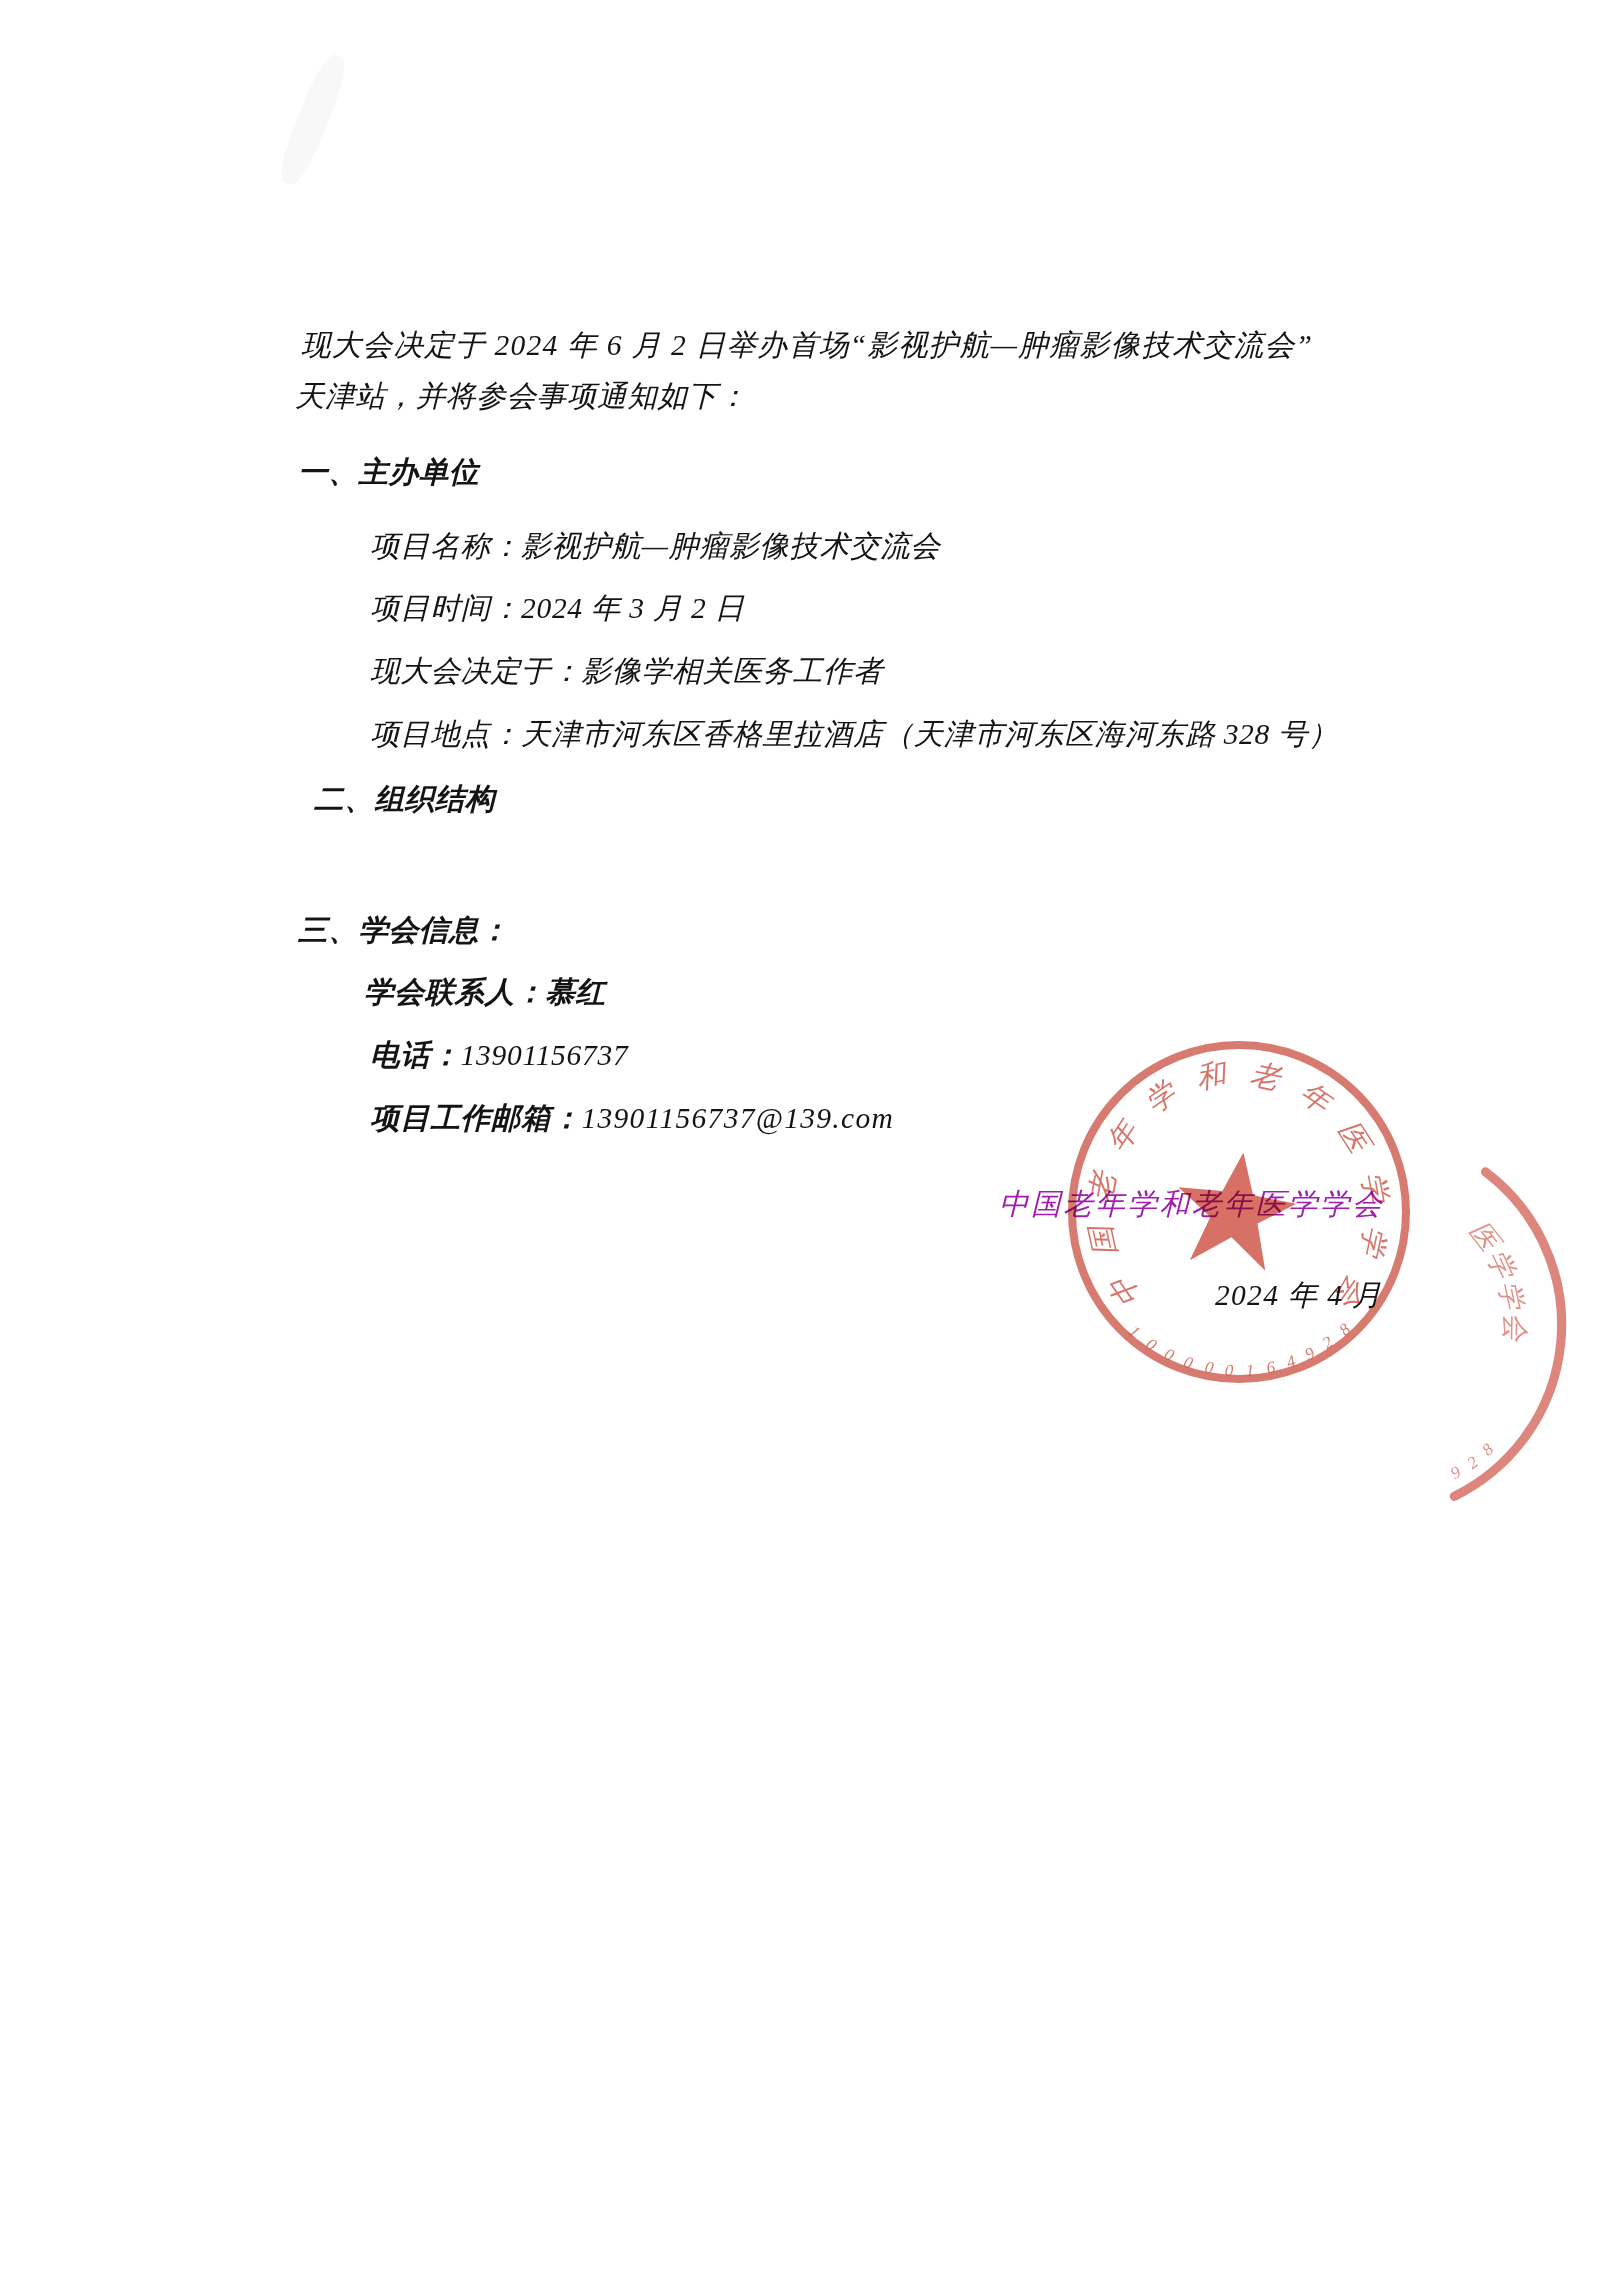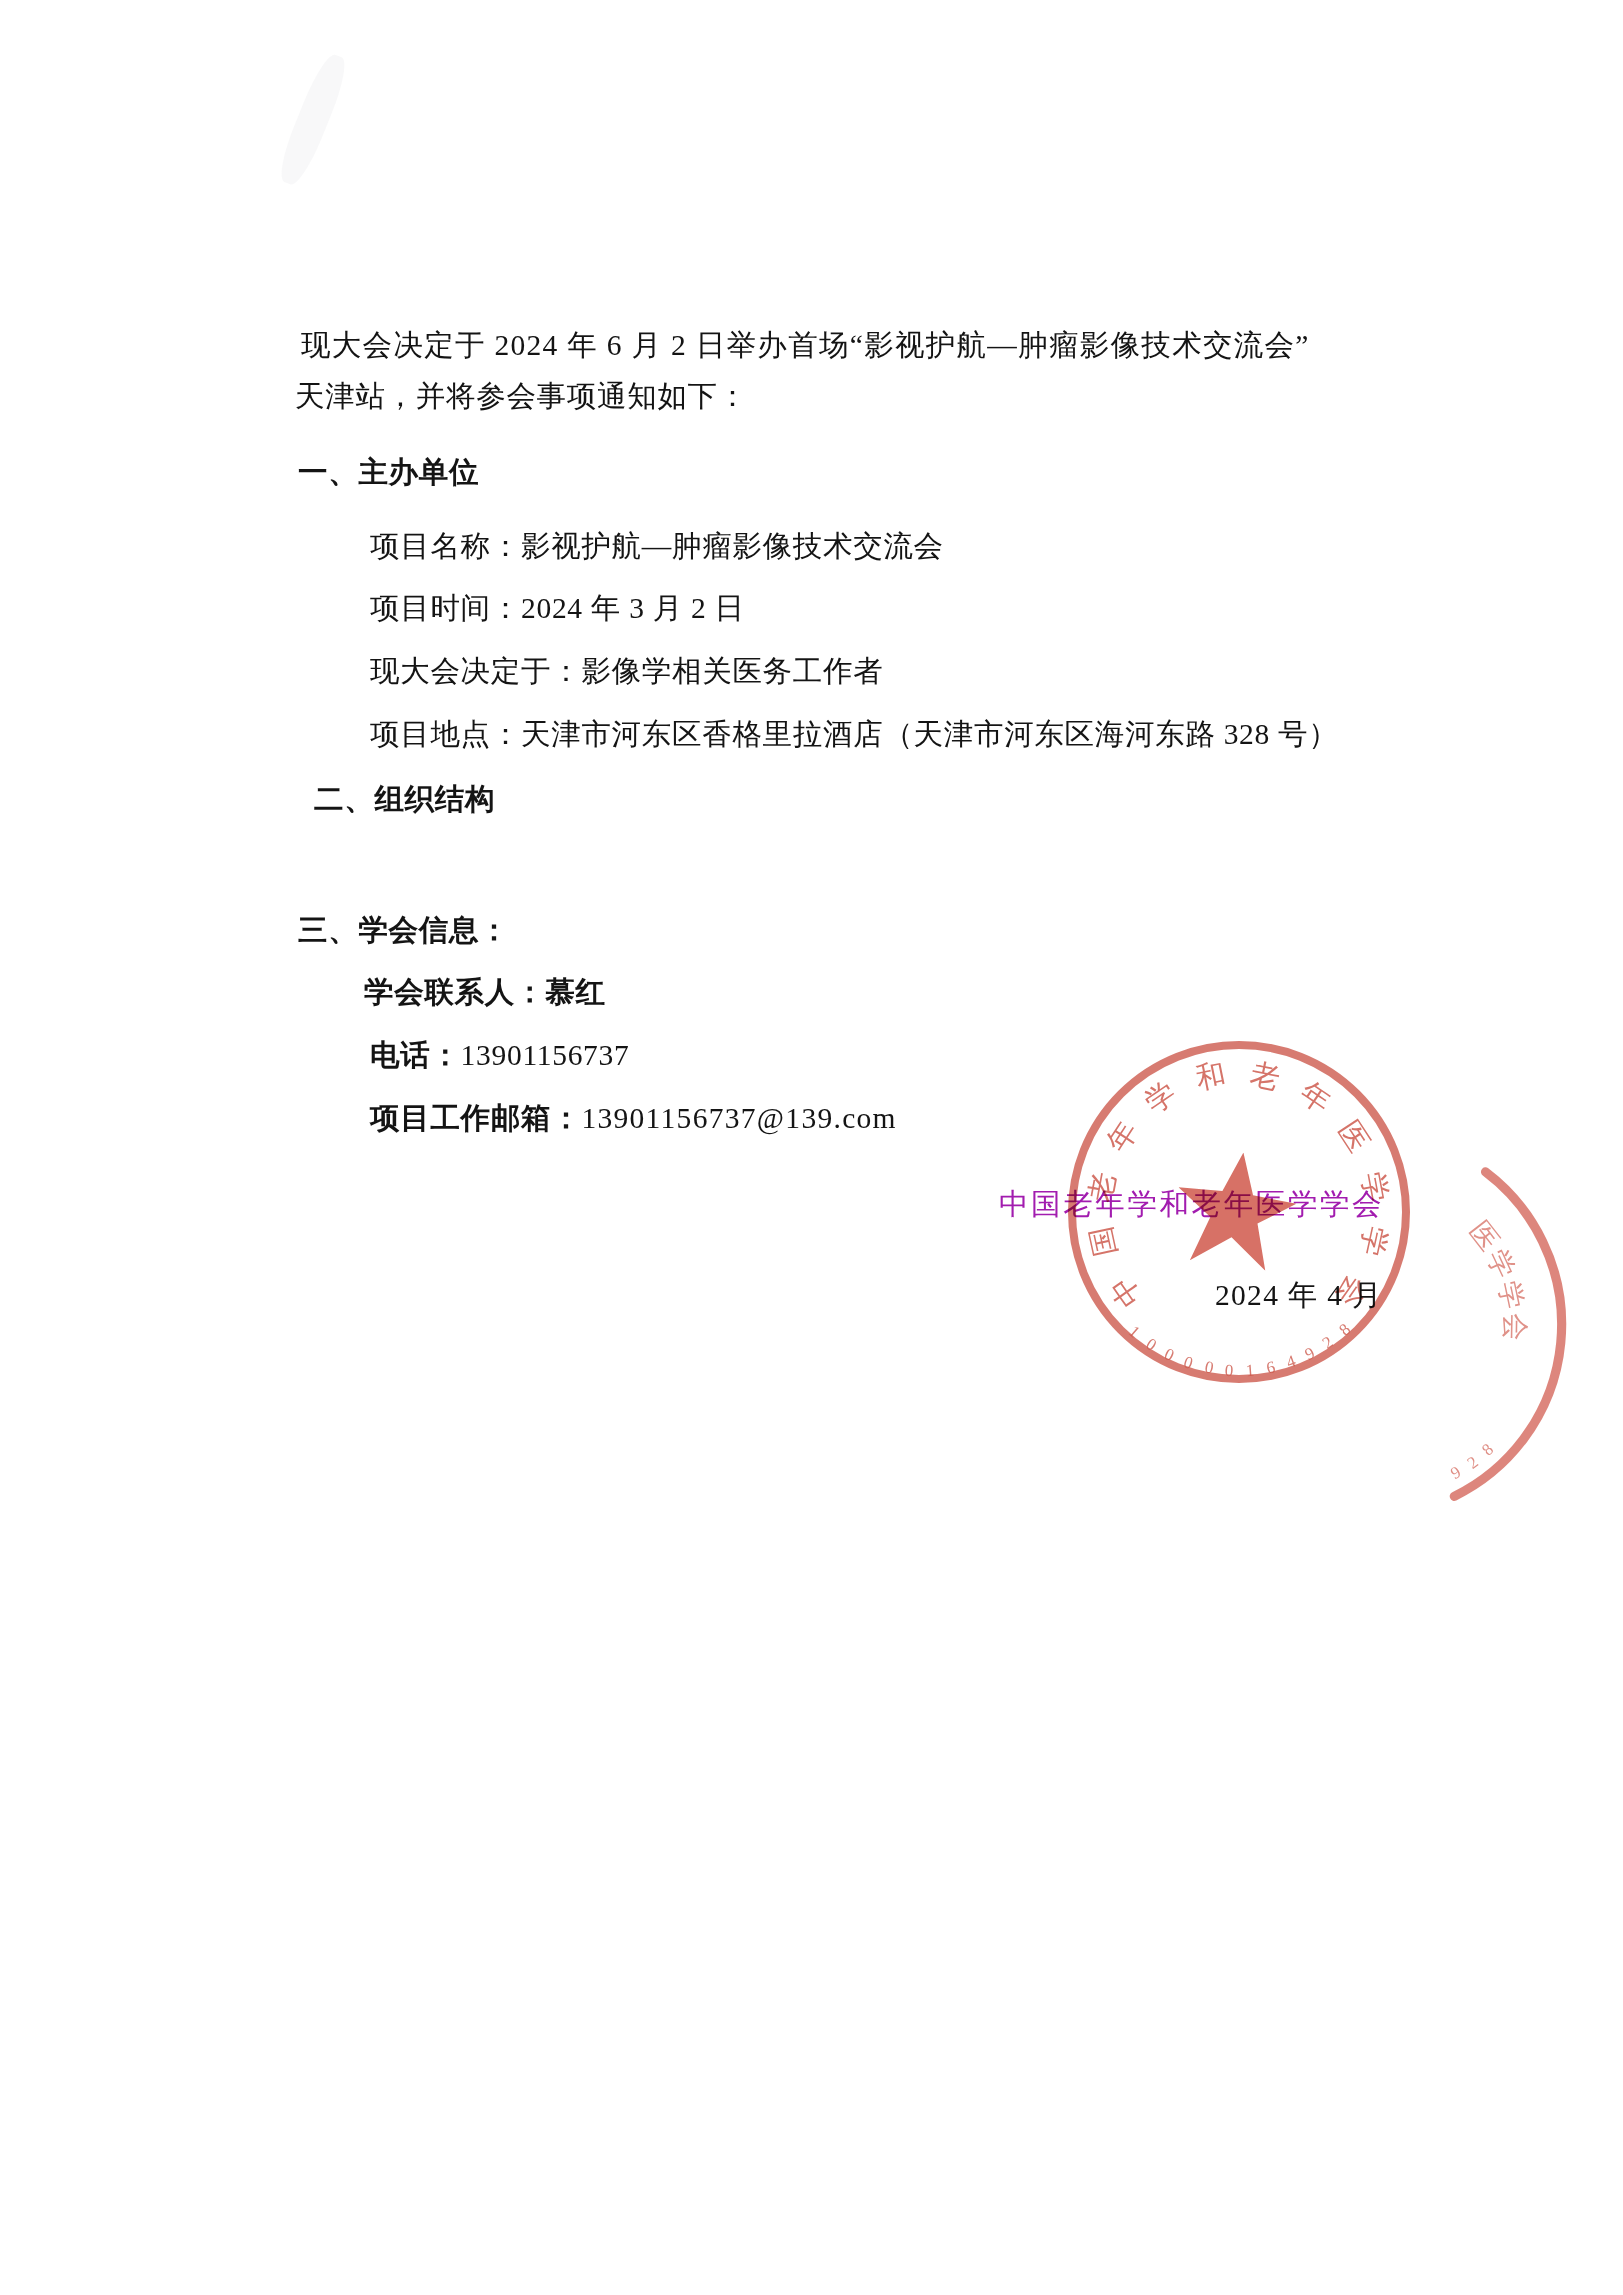--- a/index.html
+++ b/index.html
@@ -4,21 +4,21 @@
 <style>
   html,body{margin:0;padding:0;}
   body{
     width:1624px;height:2295px;
     background:#ffffff;
     font-family:"Liberation Serif","DejaVu Serif",serif;
     color:#141414;
     position:relative;
     overflow:hidden;
   }
-  .page{position:absolute;left:0;top:0;width:1424px;height:2295px;background:#ffffff;}
+  .page{position:absolute;left:0;top:0;width:1424px;height:2295px;background:#ffffff;font-style:italic;}
   .line{
     position:absolute;
     font-size:29.5px;
     line-height:1.08;
     white-space:nowrap;
     letter-spacing:0.7px;
     color:#141414;
   }
   .bold{font-weight:700;}
   .intro1{letter-spacing:1.3px;}

